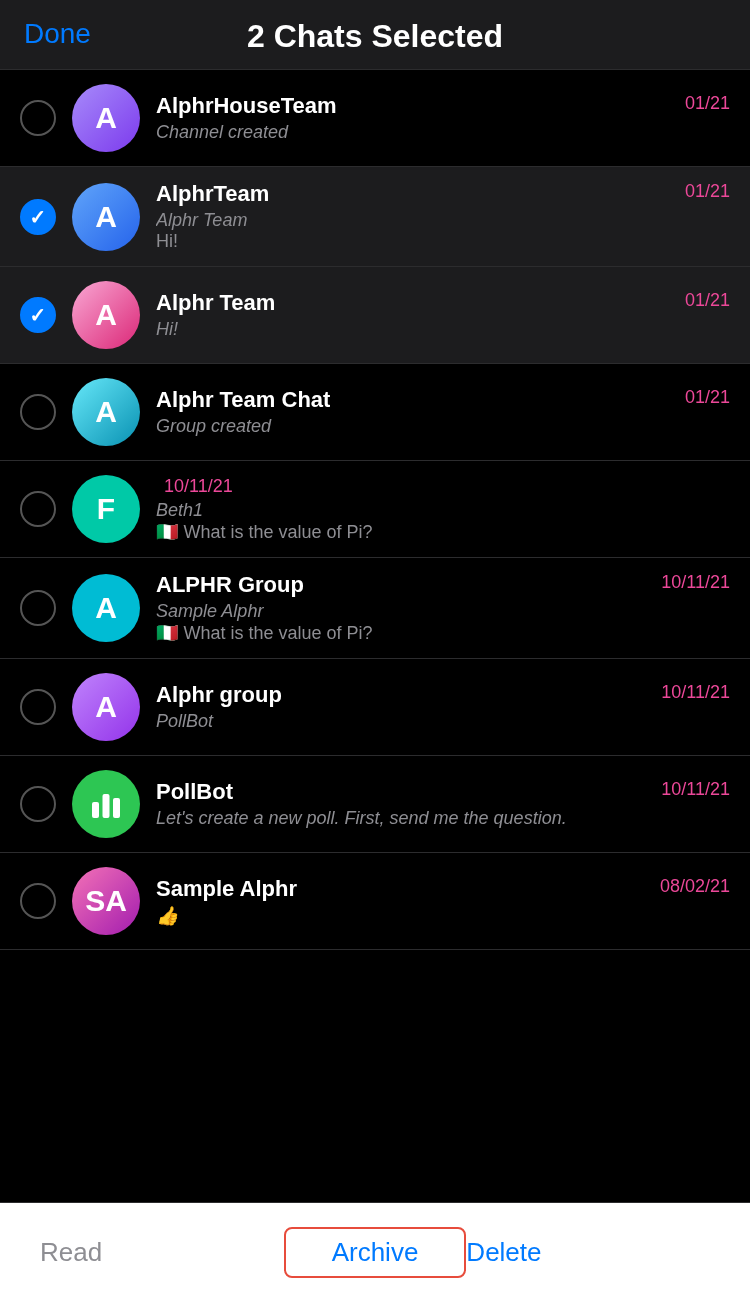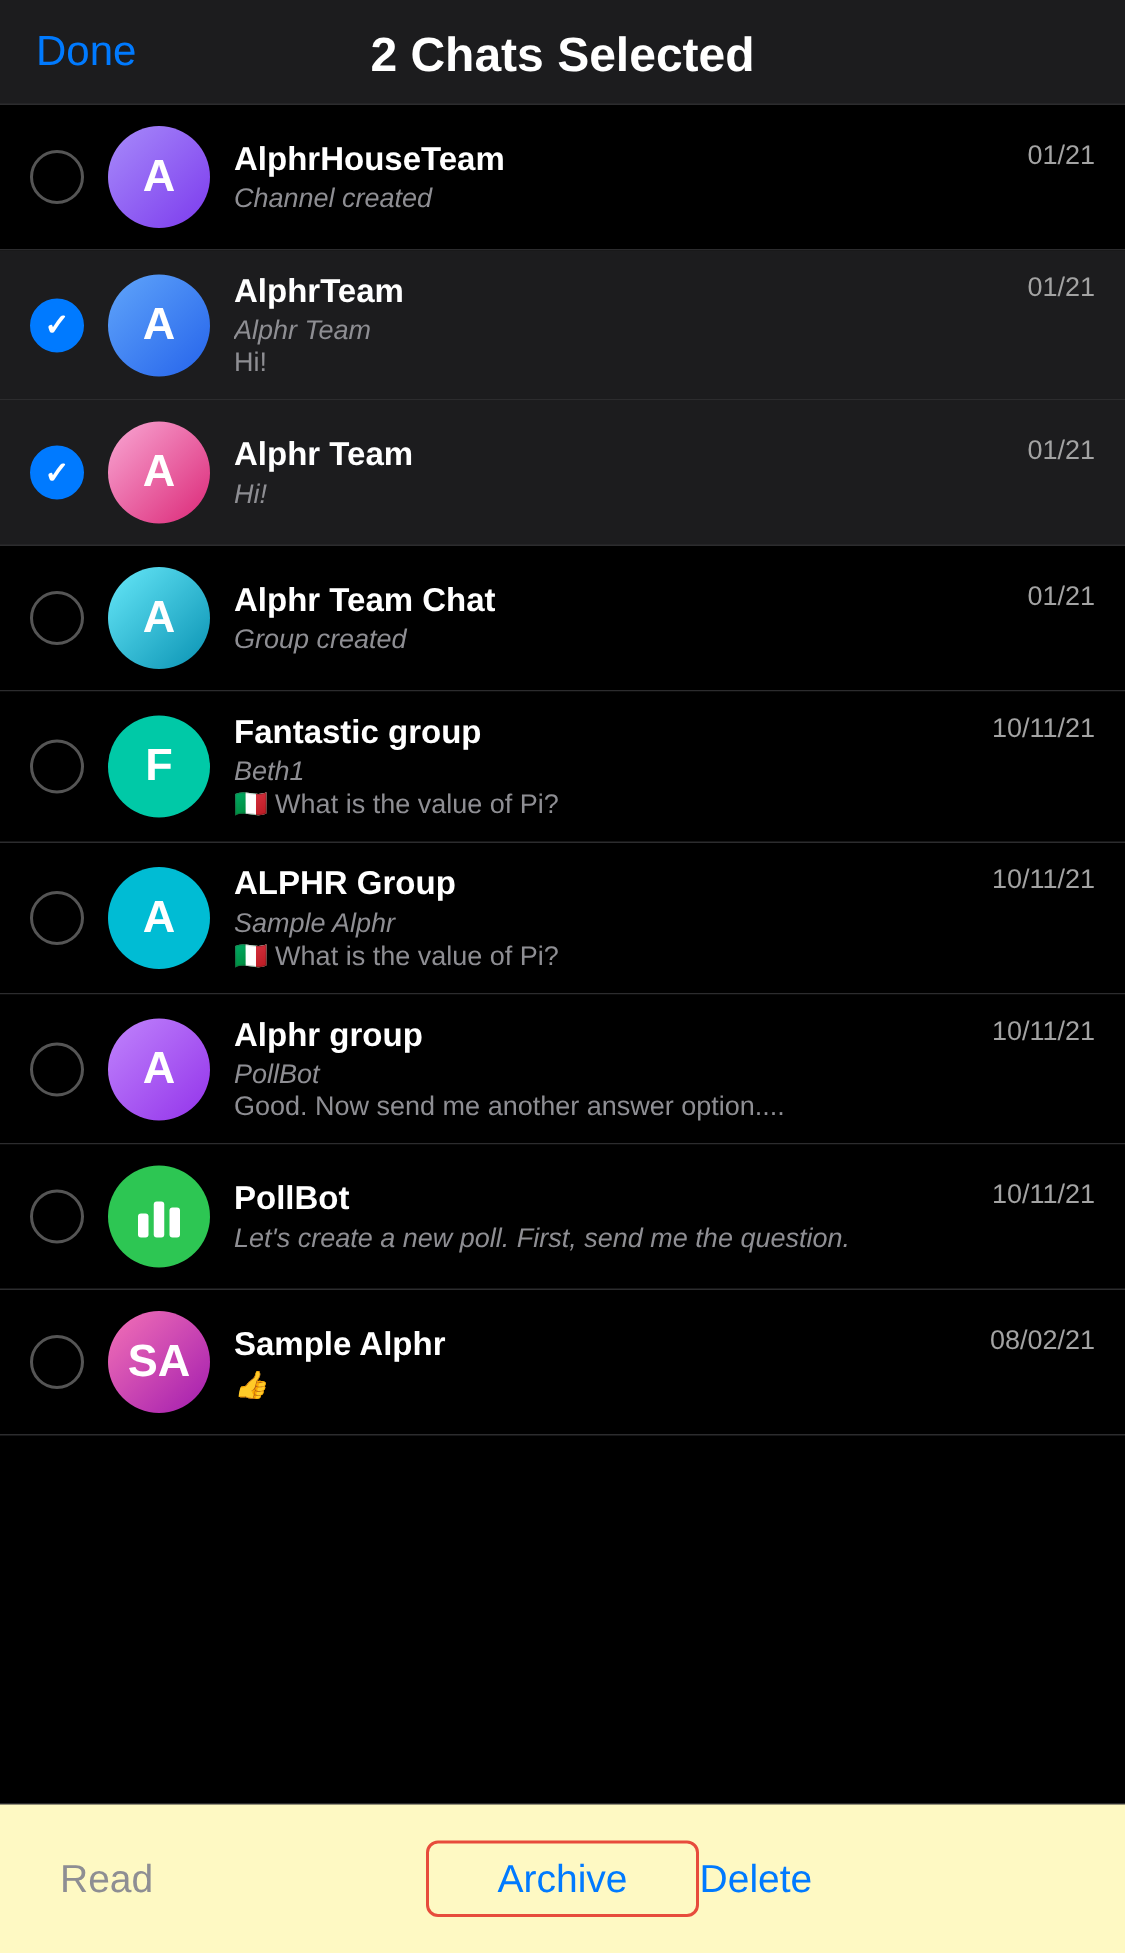--- a/index.html
+++ b/index.html
@@ -107,21 +107,21 @@
     .chat-name {
       font-size: 22px;
       font-weight: 600;
       color: #fff;
       white-space: nowrap;
       overflow: hidden;
       text-overflow: ellipsis;
     }
     .chat-date {
       font-size: 18px;
-      color: #a3a3a3;
+      color: #ec4899;
       flex-shrink: 0;
       margin-left: 8px;
     }
     .chat-sub {
       font-size: 18px;
       color: #8e8e93;
       white-space: nowrap;
       overflow: hidden;
       text-overflow: ellipsis;
       font-style: italic;
@@ -134,21 +134,21 @@
       text-overflow: ellipsis;
     }
 
     
     .bottom-bar {
       position: absolute;
       bottom: 0;
       left: 0;
       right: 0;
       height: 100px;
-      background: #fef9c3;
+      background: #ffffff;
       border-top: 1px solid #2c2c2e;
       display: flex;
       align-items: center;
       justify-content: space-between;
       padding: 0 40px;
     }
     .bottom-btn {
       font-size: 26px;
       color: #8e8e93;
       cursor: pointer;
@@ -229,21 +229,20 @@
           <span class="chat-date">01/21</span>
         </div>
         <div class="chat-sub">Group created</div>
       </div>
     </div>
     <div class="chat-item">
       <div class="checkbox"></div>
       <div class="avatar av-teal">F</div>
       <div class="chat-info">
         <div class="chat-name-row">
-          <span class="chat-name">Fantastic group</span>
           <span class="chat-date">10/11/21</span>
         </div>
         <div class="chat-sub">Beth1</div>
         <div class="chat-sub2">🇮🇹 What is the value of Pi?</div>
       </div>
     </div>
     <div class="chat-item">
       <div class="checkbox"></div>
       <div class="avatar av-cyan2">A</div>
       <div class="chat-info">
@@ -257,21 +256,20 @@
     </div>
     <div class="chat-item">
       <div class="checkbox"></div>
       <div class="avatar av-purple2">A</div>
       <div class="chat-info">
         <div class="chat-name-row">
           <span class="chat-name">Alphr group</span>
           <span class="chat-date">10/11/21</span>
         </div>
         <div class="chat-sub">PollBot</div>
-        <div class="chat-sub2">Good. Now send me another answer option....</div>
       </div>
     </div>
     <div class="chat-item">
       <div class="checkbox"></div>
       <div class="avatar av-green">
         <svg width="36" height="36" viewBox="0 0 36 36" fill="none">
       <rect x="4" y="16" width="7" height="16" rx="2" fill="white"></rect>
       <rect x="14.5" y="8" width="7" height="24" rx="2" fill="white"></rect>
       <rect x="25" y="12" width="7" height="20" rx="2" fill="white"></rect>
     </svg>

